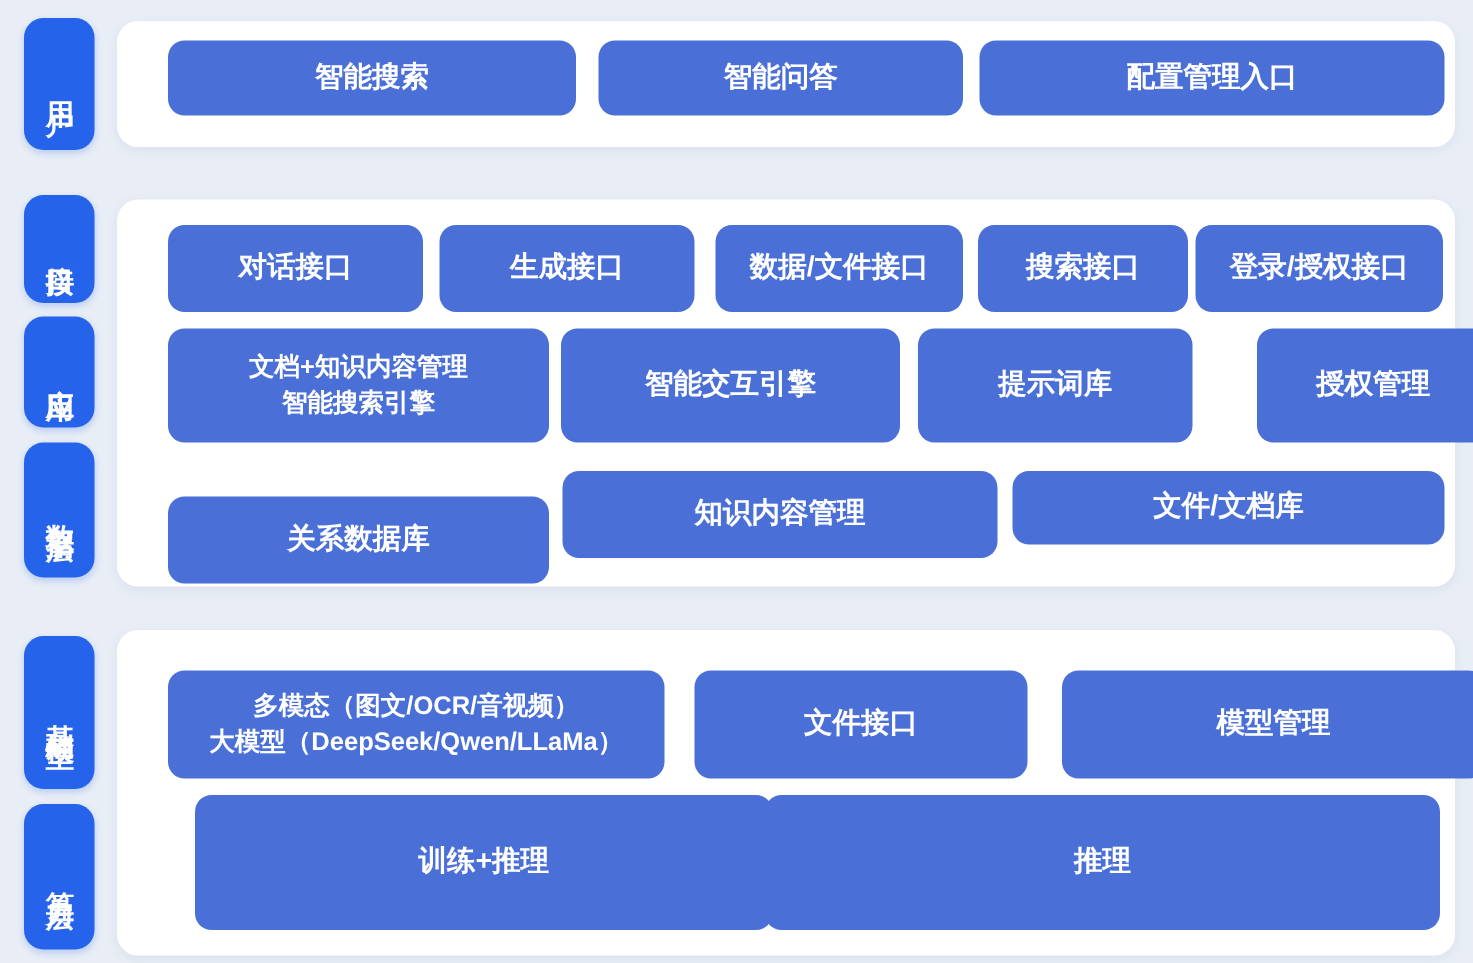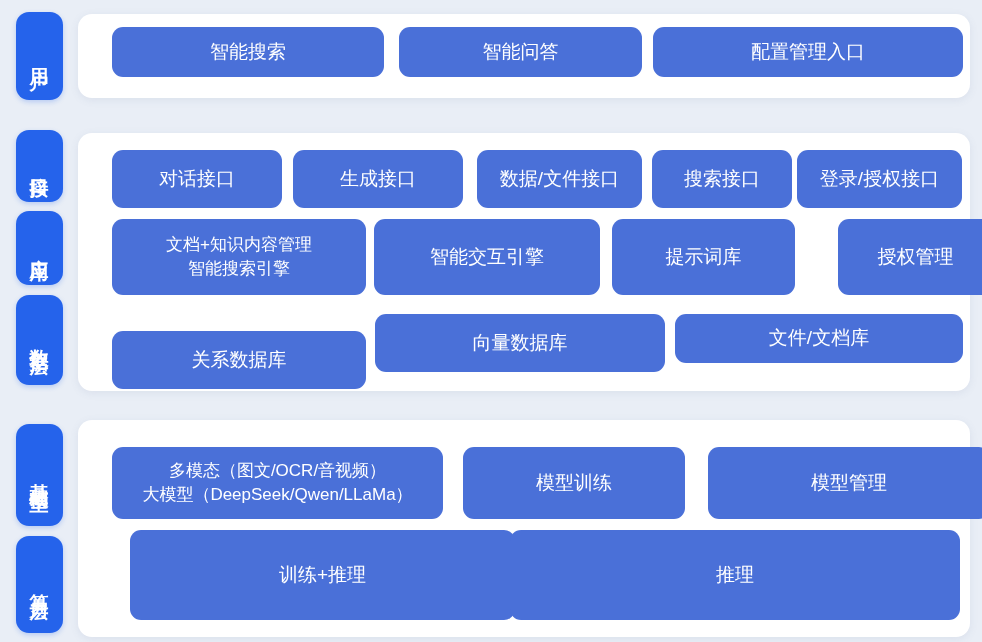--- a/index.html
+++ b/index.html
@@ -50,21 +50,21 @@
   .block {
     position: absolute;
     background: var(--block);
     border-radius: 11px;
     color: var(--block-text);
     display: flex;
     align-items: center;
     justify-content: center;
     text-align: center;
     font-size: 19px;
-    font-weight: 400;
+    font-weight: 700;
     white-space: pre-line;
     line-height: 1.4;
   }
   .block.small { font-size: 17px; }
 </style>
 </head>
 <body>
 
 <div class="canvas">
 
@@ -101,28 +101,28 @@
     <div class="block" style="left:574px; top:17px; width:140px; height:58px;">搜索接口</div>
     <div class="block" style="left:719px; top:17px; width:165px; height:58px;">登录/授权接口</div>
 
     <div class="block small" style="left:34px; top:86px; width:254px; height:76px;">文档+知识内容管理
 智能搜索引擎</div>
     <div class="block" style="left:296px; top:86px; width:226px; height:76px;">智能交互引擎</div>
     <div class="block" style="left:534px; top:86px; width:183px; height:76px;">提示词库</div>
     <div class="block" style="left:760px; top:86px; width:155px; height:76px;text-align:center;">授权管理</div>
 
     <div class="block" style="left:34px; top:198px; width:254px; height:58px;">关系数据库</div>
-    <div class="block" style="left:297px; top:181px; width:290px; height:58px;">向量数据库</div>
+    <div class="block" style="left:297px; top:181px; width:290px; height:58px;">知识内容管理</div>
     <div class="block" style="left:597px; top:181px; width:288px; height:49px;">文件/文档库</div>
   </div>
 
   <div class="panel" style="left:78px; top:420px; width:892px; height:217px;">
 
     <div class="block small" style="left:34px; top:27px; width:331px; height:72px;">多模态（图文/OCR/音视频）
 大模型（DeepSeek/Qwen/LLaMa）</div>
-    <div class="block" style="left:385px; top:27px; width:222px; height:72px;">模型训练</div>
+    <div class="block" style="left:385px; top:27px; width:222px; height:72px;">文件接口</div>
     <div class="block" style="left:630px; top:27px; width:282px; height:72px;">模型管理</div>
 
     <div class="block" style="left:52px; top:110px; width:385px; height:90px;">训练+推理</div>
     <div class="block" style="left:432px; top:110px; width:450px; height:90px;">推理</div>
   </div>
 
 </div>
 
 </body></html>

